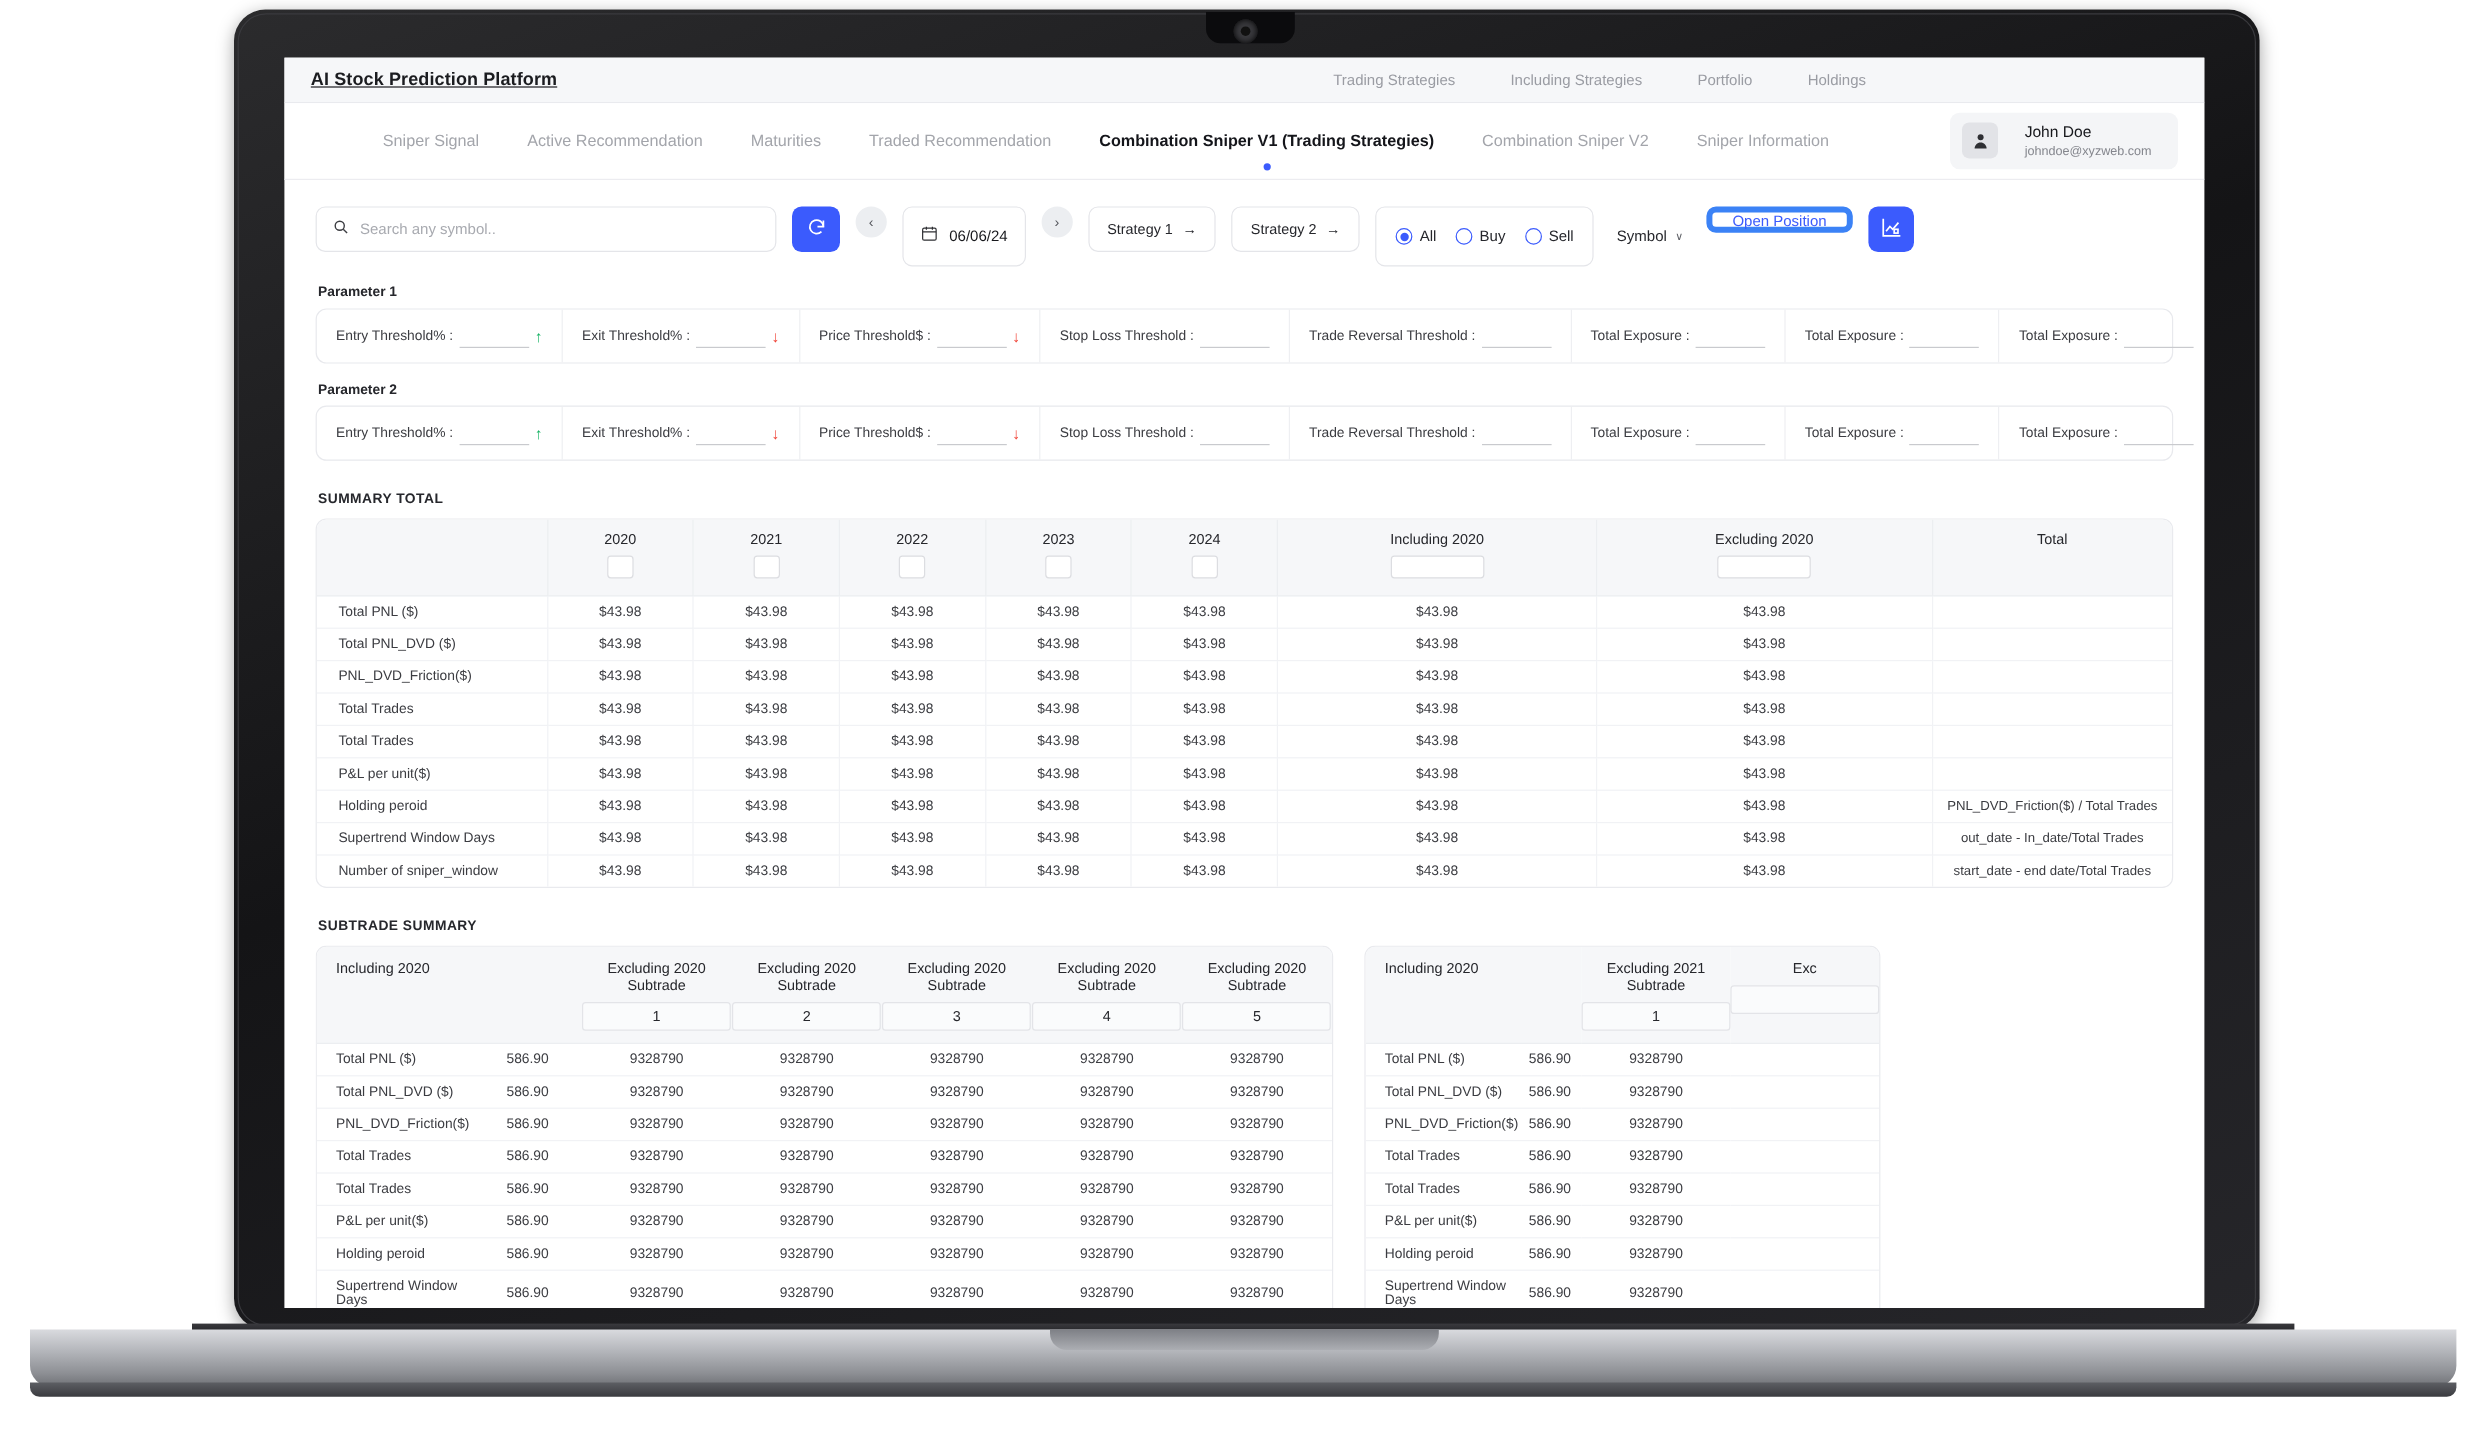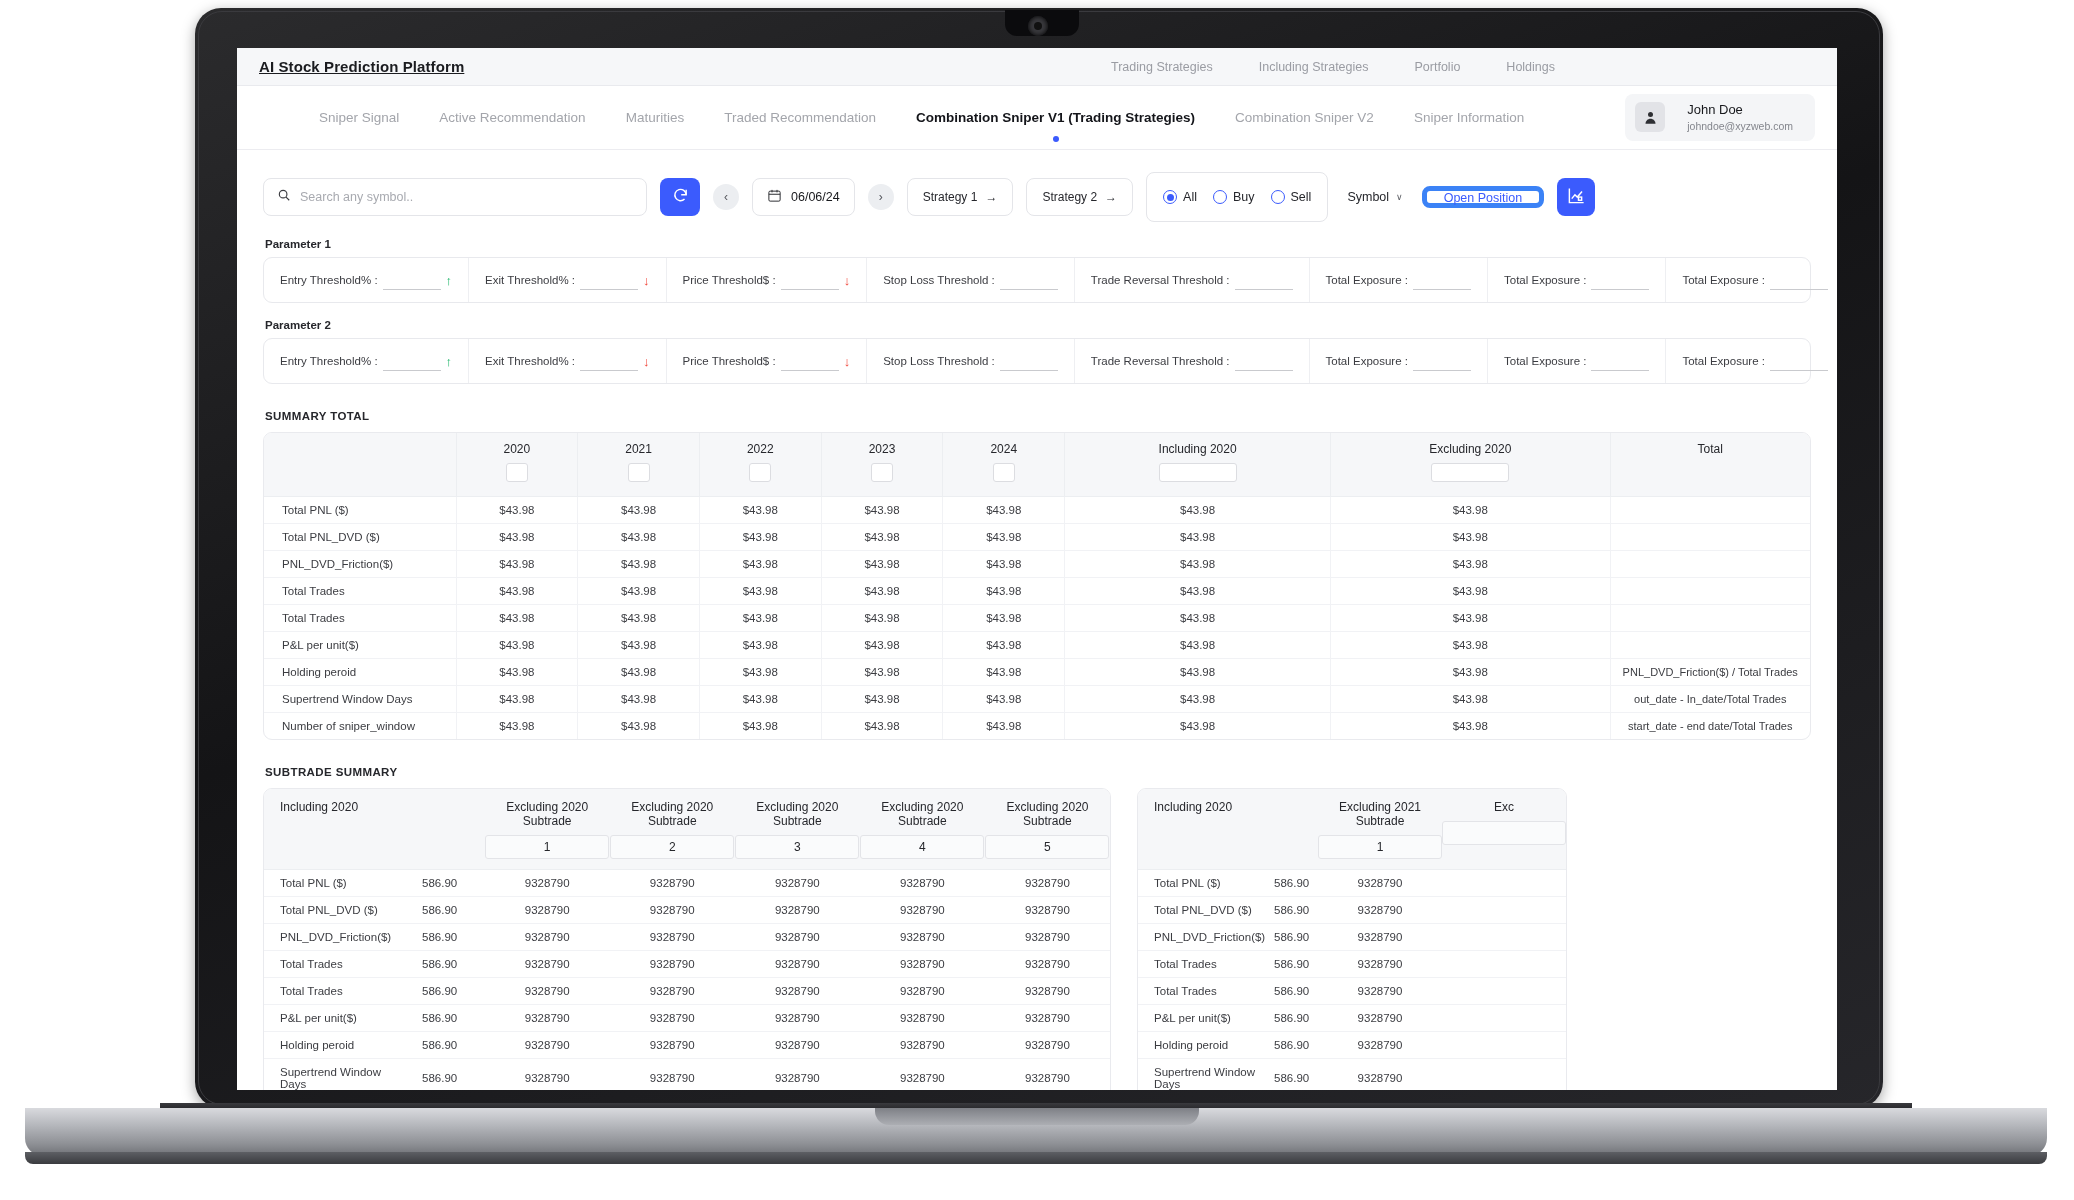--- a/index.html
+++ b/index.html
@@ -141,21 +141,21 @@
     width: 30px; height: 30px; border-radius: 6px;
     background: #e2e3e7;
     display: flex; align-items: center; justify-content: center;
   }
   .avatar svg { width: 15px; height: 15px; fill: #2e2f33; }
   .profile-name { font-size: 13px; color: #17181c; line-height: 1.25; }
   .profile-mail { font-size: 10.5px; color: #84868d; line-height: 1.35; }
 
   
   .content { padding: 22px 26px 0 26px; }
-  .toolbar { display: flex; align-items: center; gap: 13px; }
+  .toolbar { display: flex; gap: 13px; }
   .search-box {
     width: 384px; height: 38px;
     border: 1px solid #e4e5e9; border-radius: 8px;
     background: #fff;
     display: flex; align-items: center; gap: 9px;
     padding: 0 13px;
   }
   .search-box svg { width: 14px; height: 14px; stroke: #3c3d42; fill: none; stroke-width: 2; }
   .search-input {
     border: none; outline: none; width: 100%;
@@ -172,21 +172,21 @@
   }
   .refresh-btn svg { width: 17px; height: 17px; stroke: #fff; fill: none; stroke-width: 2; }
   .nav-arrow {
     width: 26px; height: 26px; border-radius: 50%;
     background: #eceef1; border: none;
     display: flex; align-items: center; justify-content: center;
     font-size: 12px; color: #55575d; cursor: pointer;
     font-family: "Liberation Sans", sans-serif;
   }
   .date-box {
-    height: 38px; border: 1px solid #e4e5e9; border-radius: 8px;
+    height: 50px; border: 1px solid #e4e5e9; border-radius: 8px;
     background: #fff; display: flex; align-items: center; gap: 9px;
     padding: 0 14px;
   }
   .date-box svg { width: 15px; height: 15px; stroke: #2e2f33; fill: none; stroke-width: 1.6; }
   .date-text { font-size: 12.5px; color: #17181c; }
   .strategy-btn {
     height: 38px; min-width: 100px;
     border: 1px solid #e4e5e9; border-radius: 8px; background: #fff;
     display: flex; align-items: center; justify-content: center; gap: 8px;
     font-size: 12px; color: #26272c; cursor: pointer;

